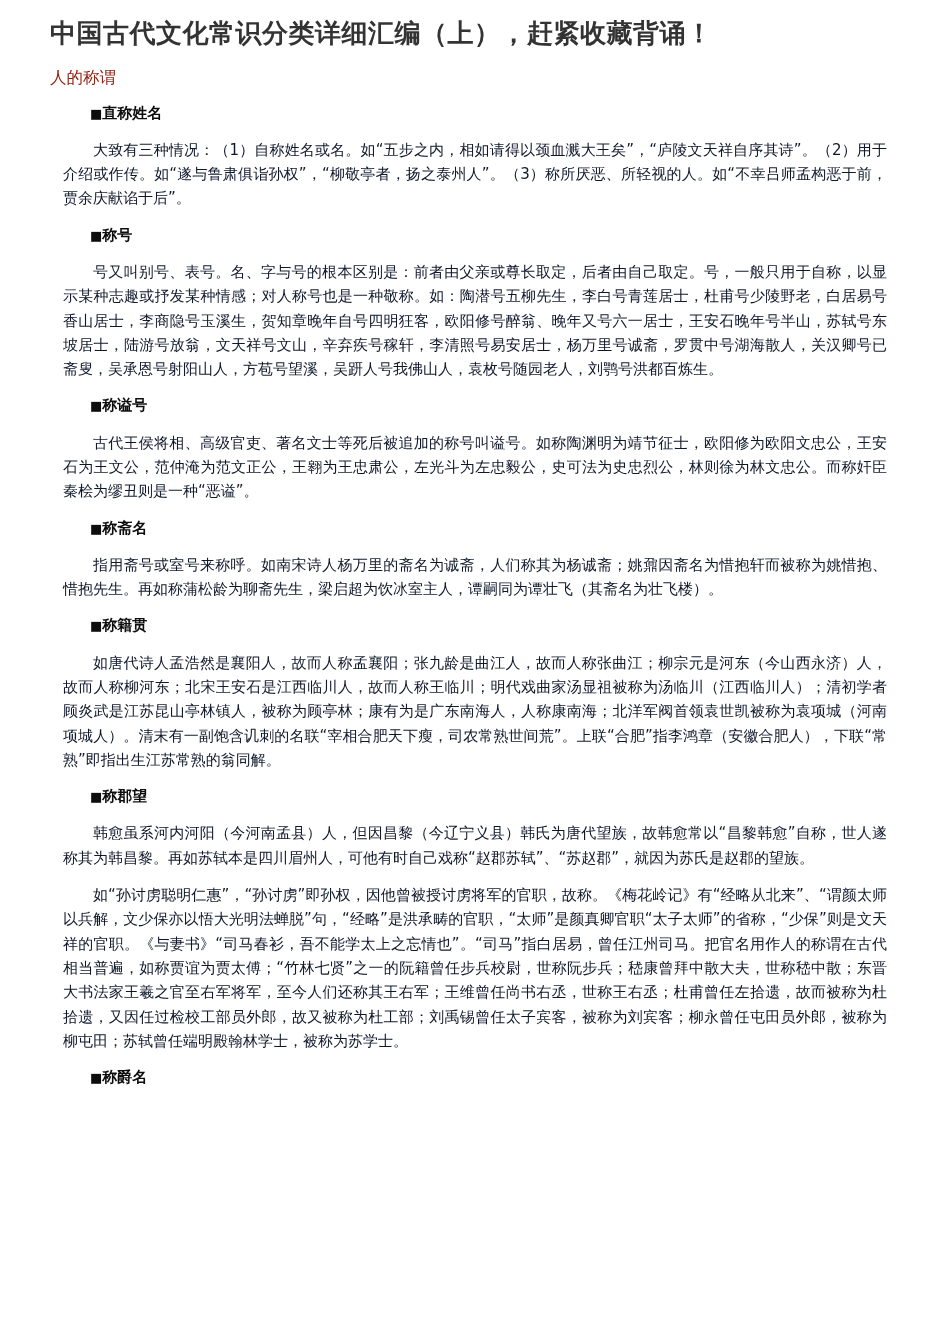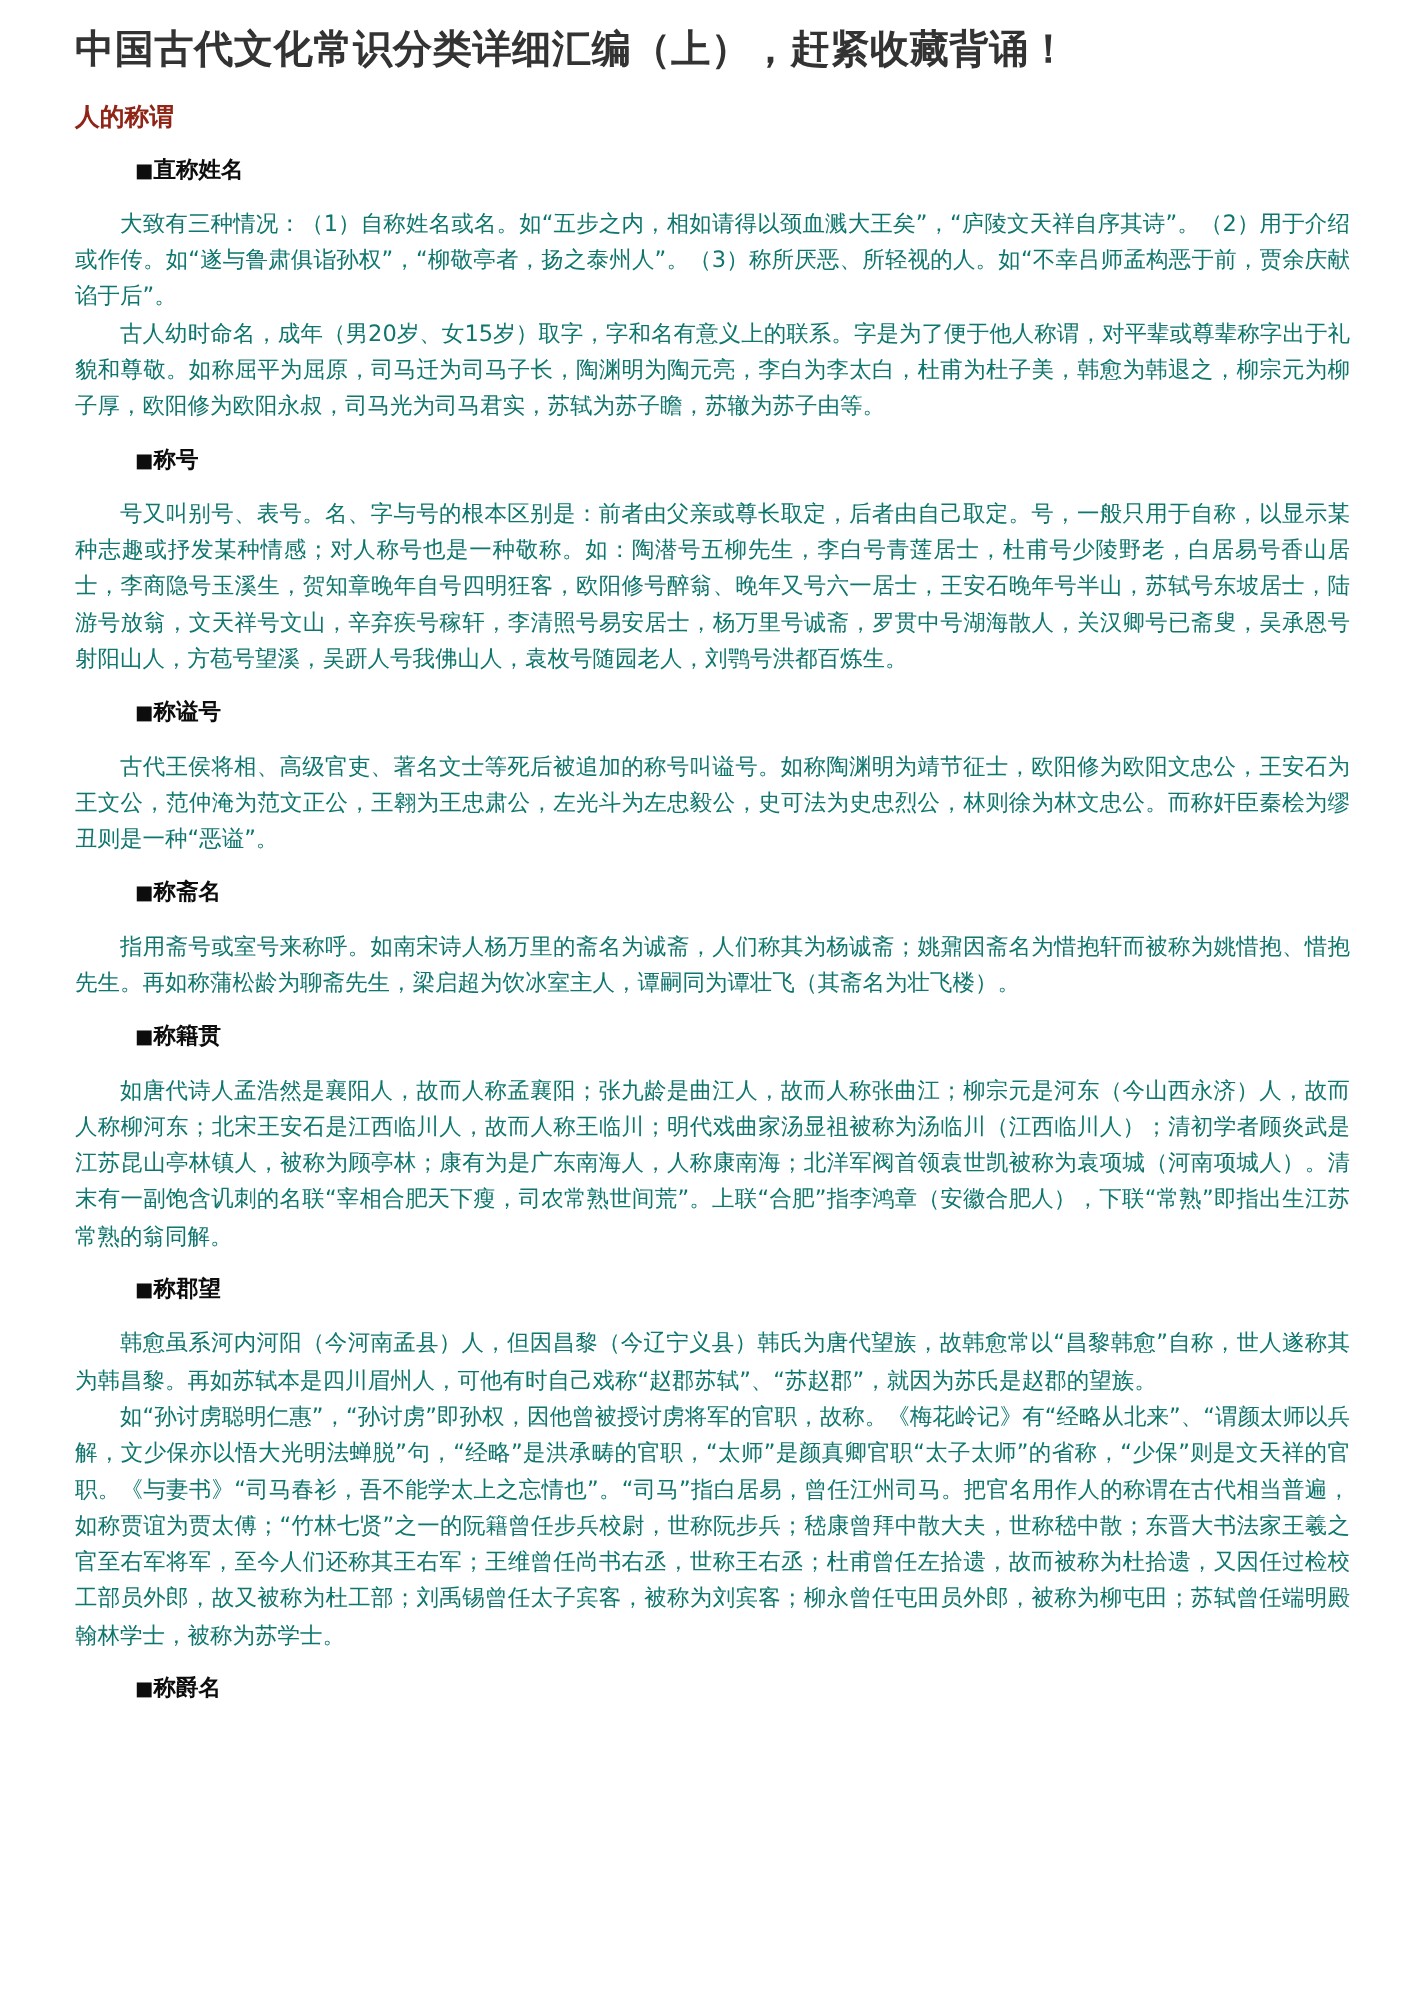--- a/index.html
+++ b/index.html
@@ -37,43 +37,43 @@
     font-weight: 700;
     color: #333333;
     letter-spacing: 0.5px;
     line-height: 1.25;
     white-space: nowrap;
   }
   .section-heading {
     margin-top: 12px;
     margin-bottom: 1px;
     font-size: 16.5px;
-    font-weight: 700;
+    font-weight: 400;
     color: #8f2417;
     line-height: 1.35;
   }
   .sub-heading {
     font-size: 15px;
     font-weight: 700;
     color: #0d0d0d;
     line-height: 1.55;
     text-indent: 28px;
     margin: 12px;
   }
   .bullet-mark {
     font-family: "DejaVu Sans", "Liberation Sans", sans-serif;
     font-size: 13px;
     letter-spacing: 0;
   }
   .body-para {
     font-size: 15px;
-    color: #0f766e;
+    color: #0f172a;
     line-height: 1.62;
     text-indent: 30px;
-    margin: 0;
+    margin: 13px;
     text-align: justify;
     text-justify: inter-ideograph;
     word-break: break-all;
   }
   .content {
     margin-top: 0;
   }
 </style>
 </head>
 <body>
@@ -83,21 +83,20 @@
 
   <h1 class="doc-title">中国古代文化常识分类详细汇编（上），赶紧收藏背诵！</h1>
 
   <div class="content">
 
     <h2 class="section-heading">人的称谓</h2>
 
     <div class="sub-heading"><span class="bullet-mark">■</span><span>直称姓名</span></div>
     <p class="body-para">大致有三种情况：（1）自称姓名或名。如“五步之内，相如请得以颈血溅大王矣”，“庐陵文天祥自序其诗”。（2）用于介绍或作传。如“遂与鲁肃俱诣孙权”，“柳敬亭者，扬之泰州人”。（3）称所厌恶、所轻视的人。如“不幸吕师孟构恶于前，贾余庆献谄于后”。</p>
 
-    <p class="body-para">古人幼时命名，成年（男20岁、女15岁）取字，字和名有意义上的联系。字是为了便于他人称谓，对平辈或尊辈称字出于礼貌和尊敬。如称屈平为屈原，司马迁为司马子长，陶渊明为陶元亮，李白为李太白，杜甫为杜子美，韩愈为韩退之，柳宗元为柳子厚，欧阳修为欧阳永叔，司马光为司马君实，苏轼为苏子瞻，苏辙为苏子由等。</p>
 
     <div class="sub-heading"><span class="bullet-mark">■</span><span>称号</span></div>
     <p class="body-para">号又叫别号、表号。名、字与号的根本区别是：前者由父亲或尊长取定，后者由自己取定。号，一般只用于自称，以显示某种志趣或抒发某种情感；对人称号也是一种敬称。如：陶潜号五柳先生，李白号青莲居士，杜甫号少陵野老，白居易号香山居士，李商隐号玉溪生，贺知章晚年自号四明狂客，欧阳修号醉翁、晚年又号六一居士，王安石晚年号半山，苏轼号东坡居士，陆游号放翁，文天祥号文山，辛弃疾号稼轩，李清照号易安居士，杨万里号诚斋，罗贯中号湖海散人，关汉卿号已斋叟，吴承恩号射阳山人，方苞号望溪，吴趼人号我佛山人，袁枚号随园老人，刘鹗号洪都百炼生。</p>
 
     <div class="sub-heading"><span class="bullet-mark">■</span><span>称谥号</span></div>
     <p class="body-para">古代王侯将相、高级官吏、著名文士等死后被追加的称号叫谥号。如称陶渊明为靖节征士，欧阳修为欧阳文忠公，王安石为王文公，范仲淹为范文正公，王翱为王忠肃公，左光斗为左忠毅公，史可法为史忠烈公，林则徐为林文忠公。而称奸臣秦桧为缪丑则是一种“恶谥”。</p>
 
     <div class="sub-heading"><span class="bullet-mark">■</span><span>称斋名</span></div>
     <p class="body-para">指用斋号或室号来称呼。如南宋诗人杨万里的斋名为诚斋，人们称其为杨诚斋；姚鼐因斋名为惜抱轩而被称为姚惜抱、惜抱先生。再如称蒲松龄为聊斋先生，梁启超为饮冰室主人，谭嗣同为谭壮飞（其斋名为壮飞楼）。</p>
 

